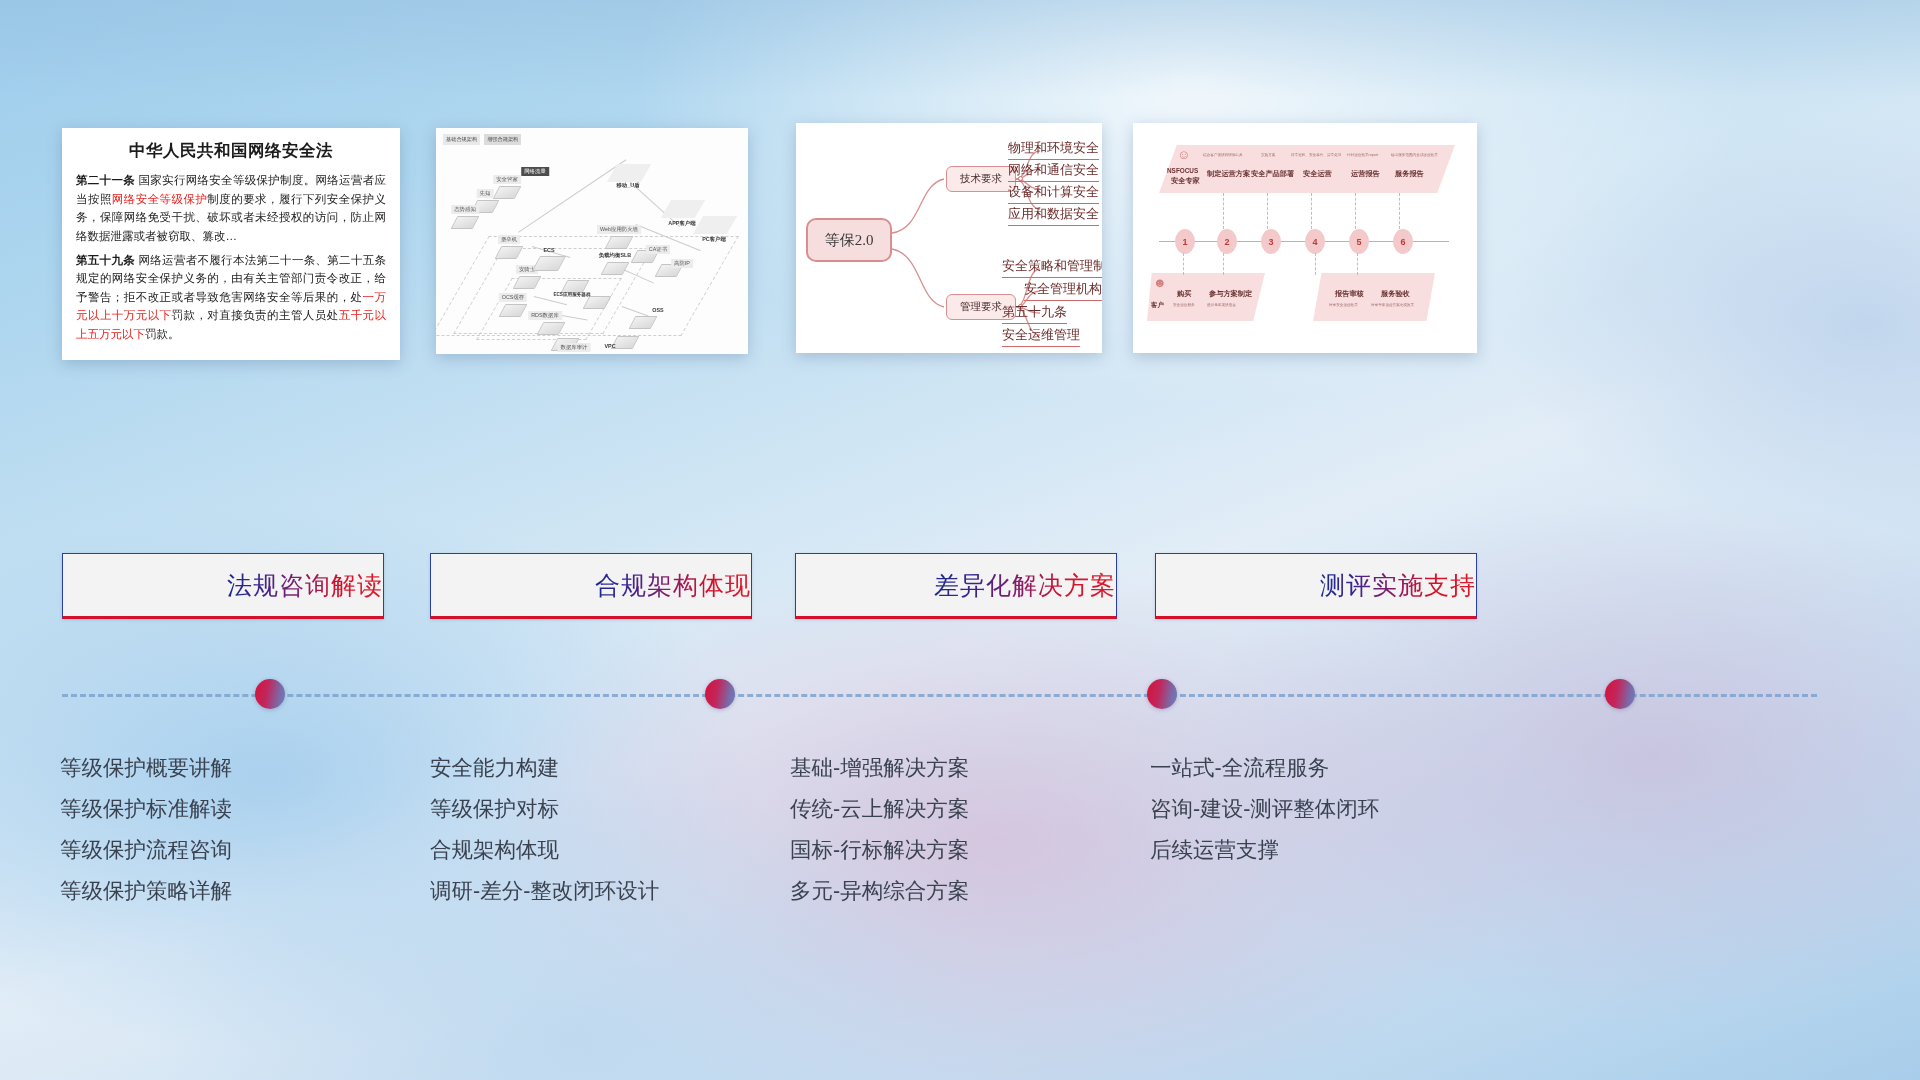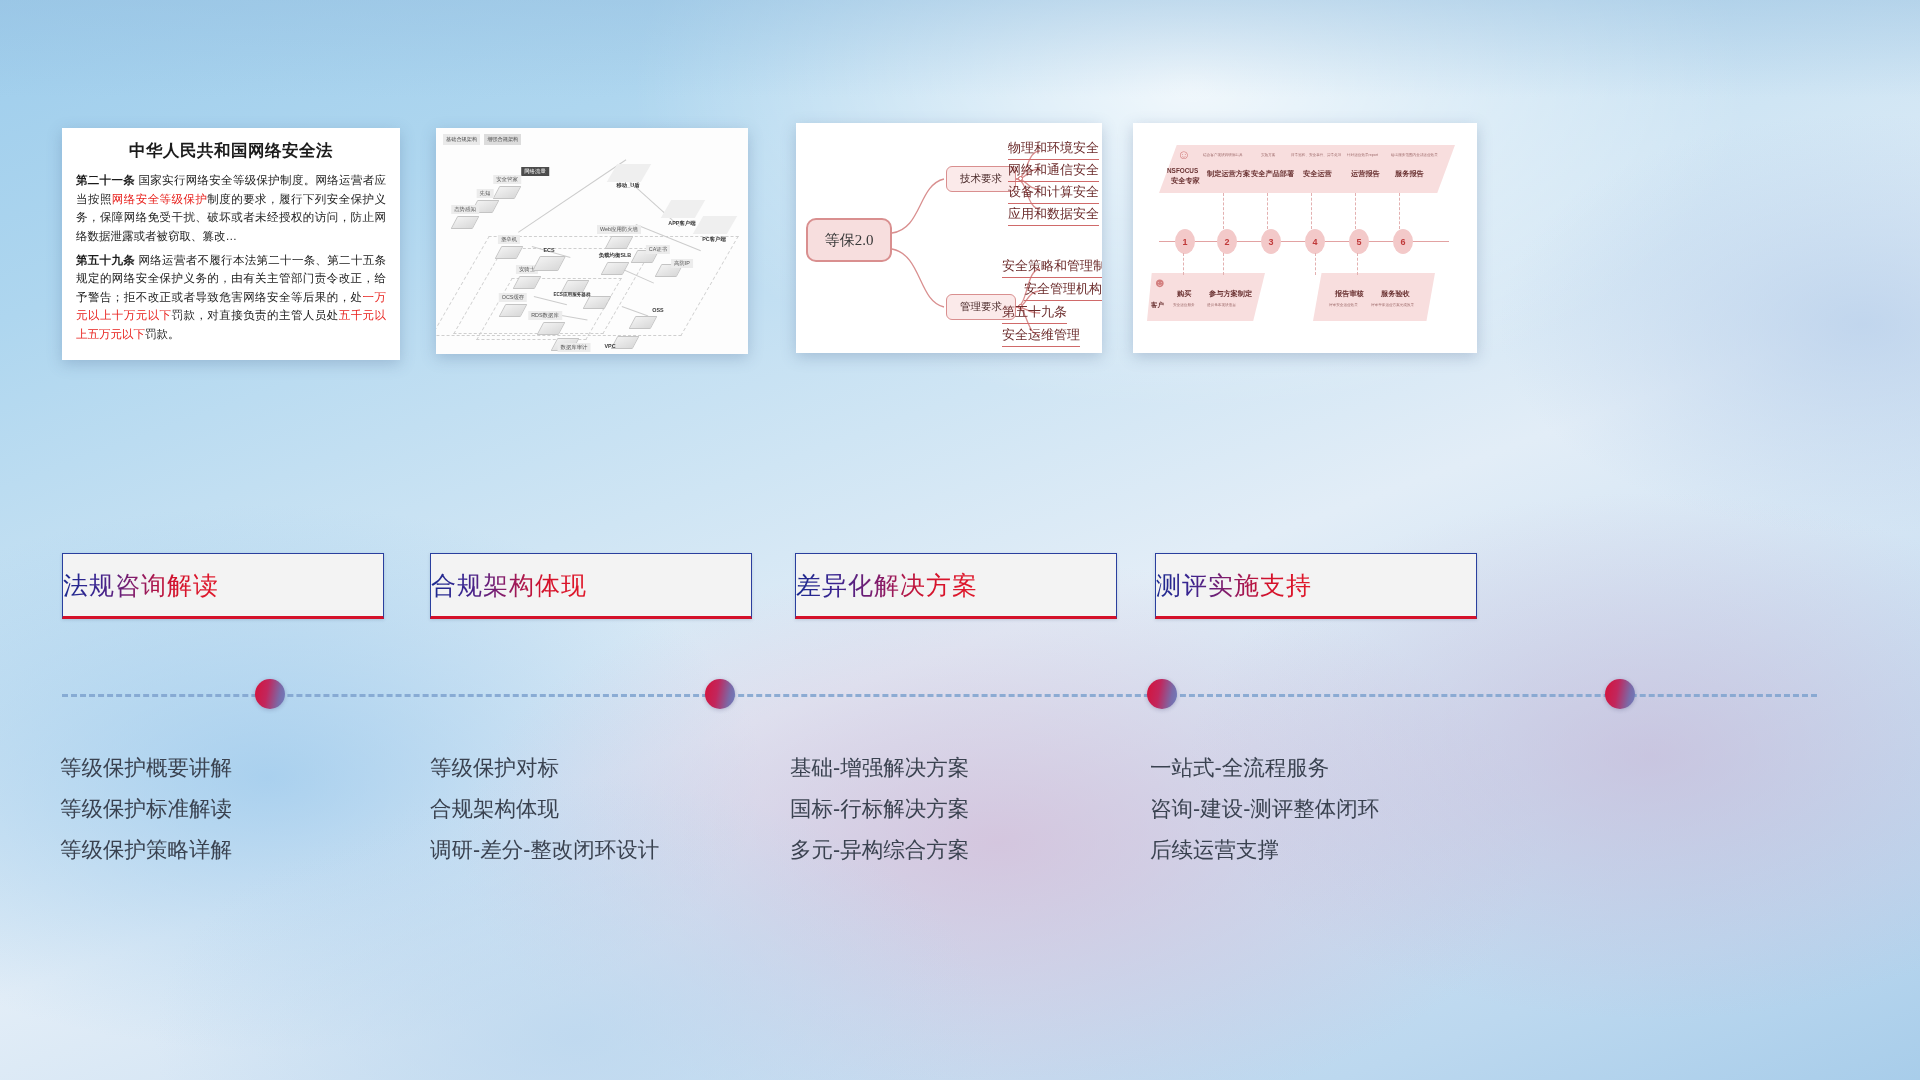--- a/index.html
+++ b/index.html
@@ -86,21 +86,21 @@
   .ns-step { position:absolute; width:20px; height:25px; border-radius:50%;
     background:#f3c9c9; display:flex; align-items:center; justify-content:center;
     font-size:9px; font-weight:bold; color:#c03a3a; }
   .ns-conn { position:absolute; width:1px; border-left:1px dashed #e3b0b0; }
   .ns-person { position:absolute; font-size:13px; color:#d37f7f; }
 
   
   .tbox {
     position:absolute; top:553px; height:66px; background:#f3f3f3;
     border:1px solid #2a3f9e; border-bottom:3px solid #d4112a;
-    display:flex; align-items:center; justify-content:flex-start;
+    display:flex; align-items:center; justify-content:flex-end;
     box-shadow:0 1px 3px rgba(40,70,110,.18);
   }
   .tbox .tl {
     font-size:25px; font-weight:500; letter-spacing:1px;
     background:linear-gradient(90deg,#1b2a8f 0%,#3a2490 22%,#8b1b66 48%,#d4112a 72%,#e0192b 100%);
     -webkit-background-clip:text; background-clip:text; color:transparent;
   }
   .tb1 { left:62px;   width:322px; }
   .tb2 { left:430px;  width:322px; }
   .tb3 { left:795px;  width:322px; }
@@ -361,29 +361,32 @@
 
   <div class="tl-line"></div>
   <div class="dot d1"></div>
   <div class="dot d2"></div>
   <div class="dot d3"></div>
   <div class="dot d4"></div>
 
   <div class="col cl1">
     <div class="li">等级保护概要讲解</div>
     <div class="li">等级保护标准解读</div>
+    <div class="li">等级保护流程咨询</div>
     <div class="li">等级保护策略详解</div>
   </div>
   <div class="col cl2">
+    <div class="li">安全能力构建</div>
     <div class="li">等级保护对标</div>
     <div class="li">合规架构体现</div>
     <div class="li">调研-差分-整改闭环设计</div>
   </div>
   <div class="col cl3">
     <div class="li">基础-增强解决方案</div>
+    <div class="li">传统-云上解决方案</div>
     <div class="li">国标-行标解决方案</div>
     <div class="li">多元-异构综合方案</div>
   </div>
   <div class="col cl4">
     <div class="li">一站式-全流程服务</div>
     <div class="li">咨询-建设-测评整体闭环</div>
     <div class="li">后续运营支撑</div>
   </div>
 
 </div>

